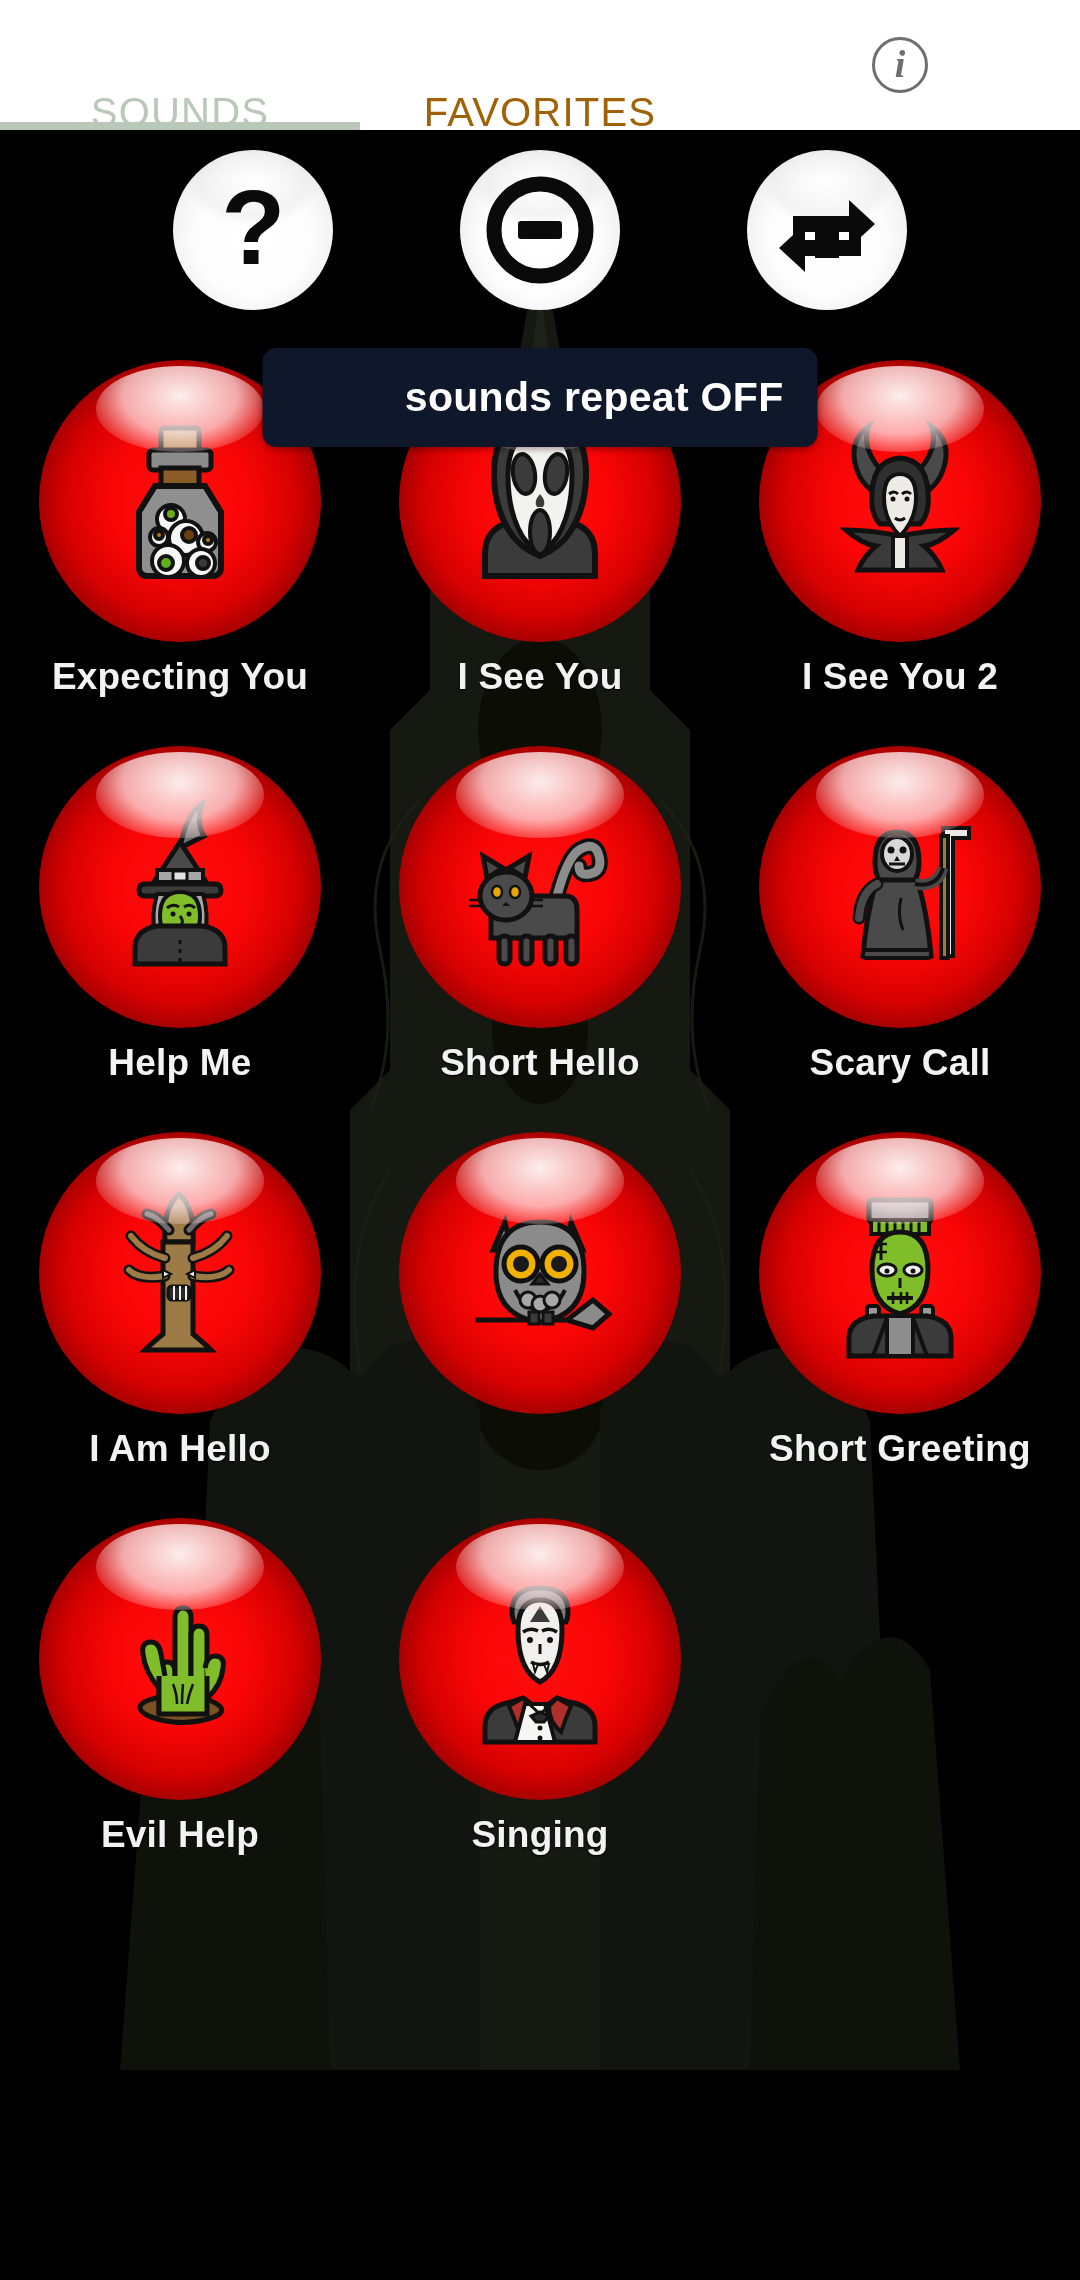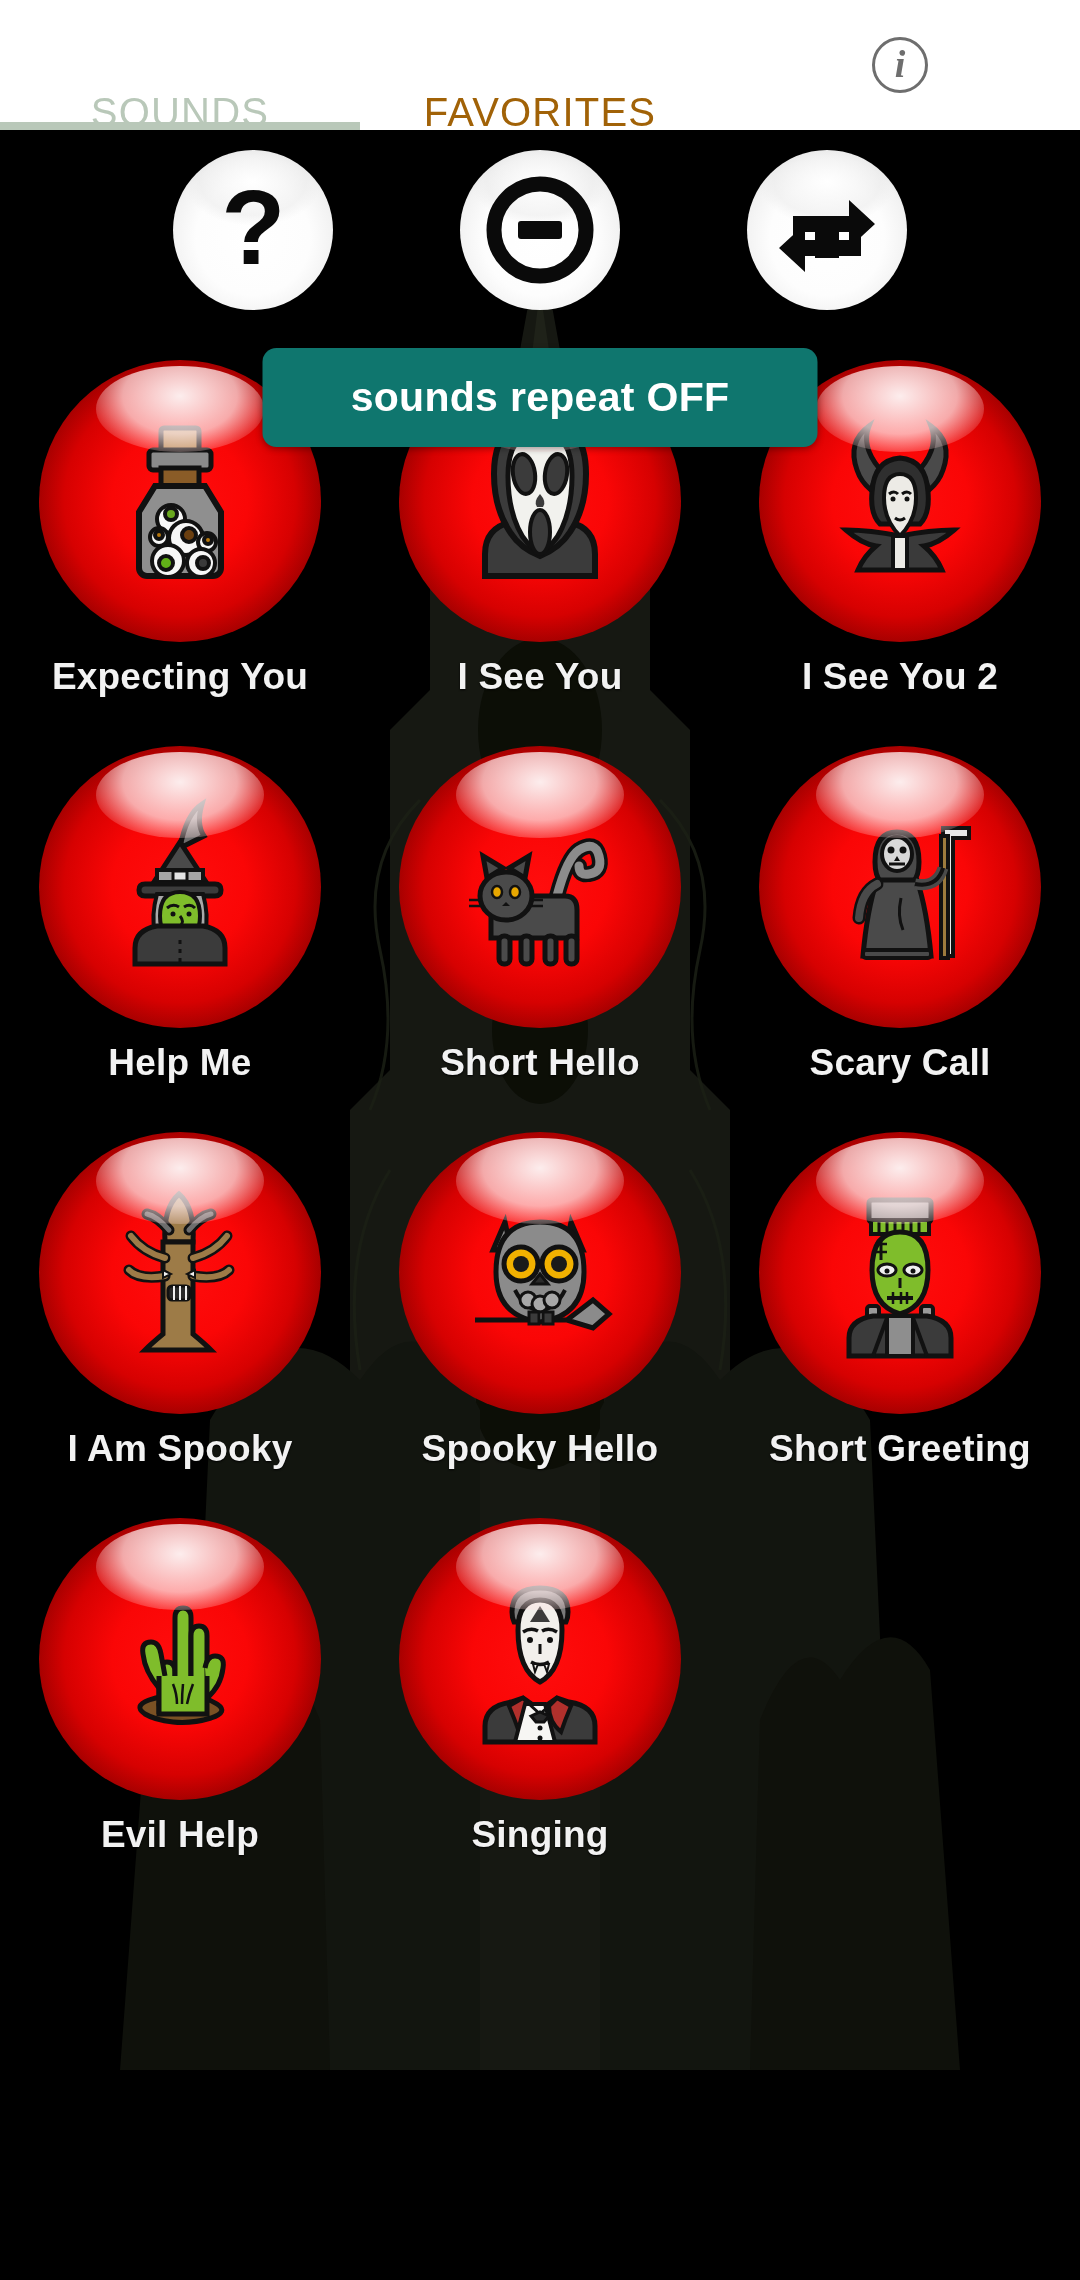--- a/index.html
+++ b/index.html
@@ -105,25 +105,25 @@
   }
   .ctrl-help .glyph  { font-size: 105px; font-family: "Liberation Sans", sans-serif; margin-top: -6px; }
   .ctrl-stop  svg, .ctrl-repeat svg { display: block; }
 
   
   .toast {
     position: absolute;
     left: 50%;
     top: 218px;
     transform: translateX(-50%);
-    background: #0f766e;
+    background: #0f172a;
     border-radius: 14px;
-    padding: 26px 52px;
+    padding: 26px 34px;
     min-width: 555px;
-    text-align: center;
+    text-align: right;
     z-index: 9;
     box-shadow: 0 2px 6px rgba(0,0,0,.35);
   }
   .toast-text {
     color: #ffffff;
     font-size: 41px;
     font-weight: 700;
     letter-spacing: .3px;
     white-space: nowrap;
   }
@@ -406,21 +406,21 @@
             <path d="M78 92 l8 4 l-8 4 Z" fill="#f0f0f0" stroke="#111" stroke-width="2"></path>
             <path d="M110 92 l-8 4 l8 4 Z" fill="#f0f0f0" stroke="#111" stroke-width="2"></path>
             <rect x="83" y="108" width="22" height="14" rx="4" fill="#2a2a2a" stroke="#111" stroke-width="3"></rect>
             <g stroke="#f0f0f0" stroke-width="2">
               <path d="M89 108 v14"></path>
                 <path d="M95 108 v14"></path>
                 <path d="M101 108 v14"></path>
             </g>
           </svg>
         </div>
-        <div class="cell-label">I Am Spooky</div>
+        <div class="cell-label">I Am Hello</div>
       </div>
 
       <div class="cell">
         <div class="orb">
           <svg width="190" height="190" viewBox="0 0 190 190">
             <path d="M30 142 h92 l26 -20 l16 14 l-16 14 l-26 -8 h-92 Z" fill="#8b8b8b" stroke="#111" stroke-width="5"></path>
             <path d="M60 44 l6 28 h-18 Z" fill="#8b8b8b" stroke="#111" stroke-width="5"></path>
             <path d="M126 44 l-6 28 h18 Z" fill="#8b8b8b" stroke="#111" stroke-width="5"></path>
             <path d="M95 44 q-44 0 -44 50 q0 44 44 50 q44 -6 44 -50 q0 -50 -44 -50 Z" fill="#8b8b8b" stroke="#111" stroke-width="5"></path>
             <circle cx="76" cy="86" r="17" fill="#f2b100" stroke="#111" stroke-width="5"></circle>
@@ -429,21 +429,20 @@
             <circle cx="114" cy="86" r="8" fill="#1a1a1a"></circle>
             <path d="M95 96 l-8 10 h16 Z" fill="#2a2a2a" stroke="#111" stroke-width="3"></path>
             <path d="M70 112 q10 20 25 20 q15 0 25 -20" fill="none" stroke="#111" stroke-width="4"></path>
             <circle cx="83" cy="122" r="8" fill="#a8a8a8" stroke="#111" stroke-width="3"></circle>
             <circle cx="95" cy="126" r="8" fill="#a8a8a8" stroke="#111" stroke-width="3"></circle>
             <circle cx="107" cy="122" r="8" fill="#a8a8a8" stroke="#111" stroke-width="3"></circle>
             <rect x="84" y="134" width="10" height="12" fill="#3a3a3a" stroke="#111" stroke-width="3"></rect>
             <rect x="98" y="134" width="10" height="12" fill="#3a3a3a" stroke="#111" stroke-width="3"></rect>
           </svg>
         </div>
-        <div class="cell-label">Spooky Hello</div>
       </div>
 
       <div class="cell">
         <div class="orb">
           <svg width="190" height="190" viewBox="0 0 190 190">
             <rect x="64" y="22" width="62" height="22" rx="3" fill="#9a9a9a" stroke="#111" stroke-width="5"></rect>
             <path d="M66 42 h58 v14 h-58 Z" fill="#7fbd2b" stroke="#111" stroke-width="4"></path>
             <g stroke="#111" stroke-width="3">
               <path d="M74 42 v12"></path>
                 <path d="M82 42 v12"></path>

